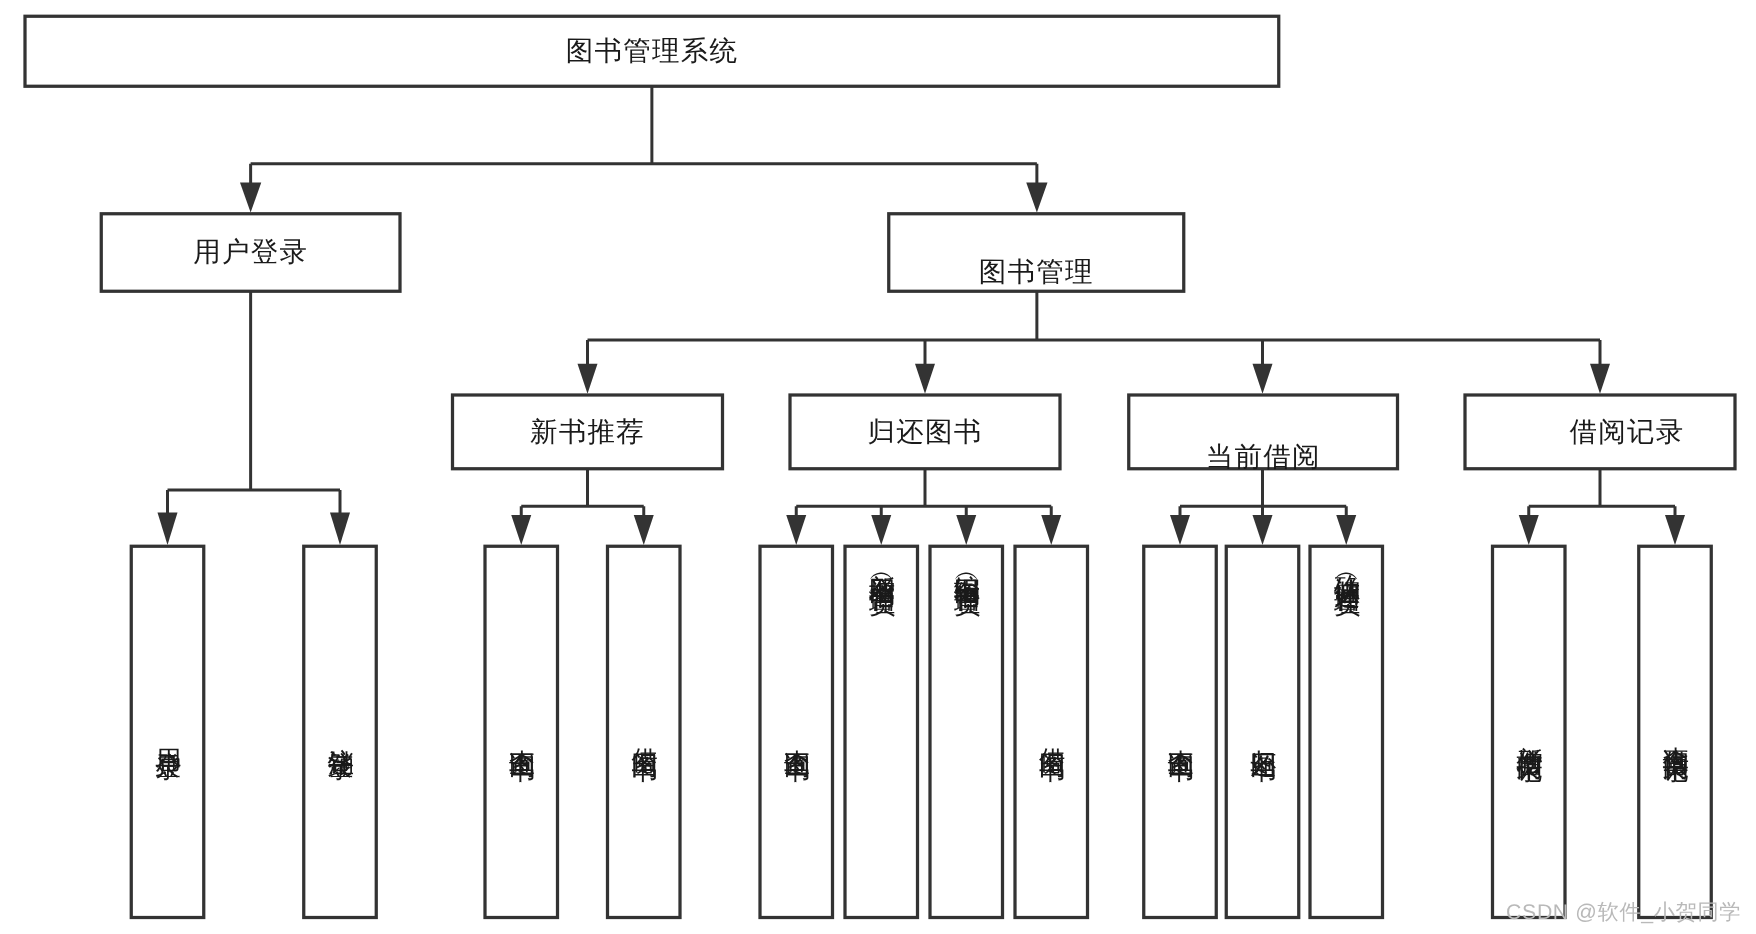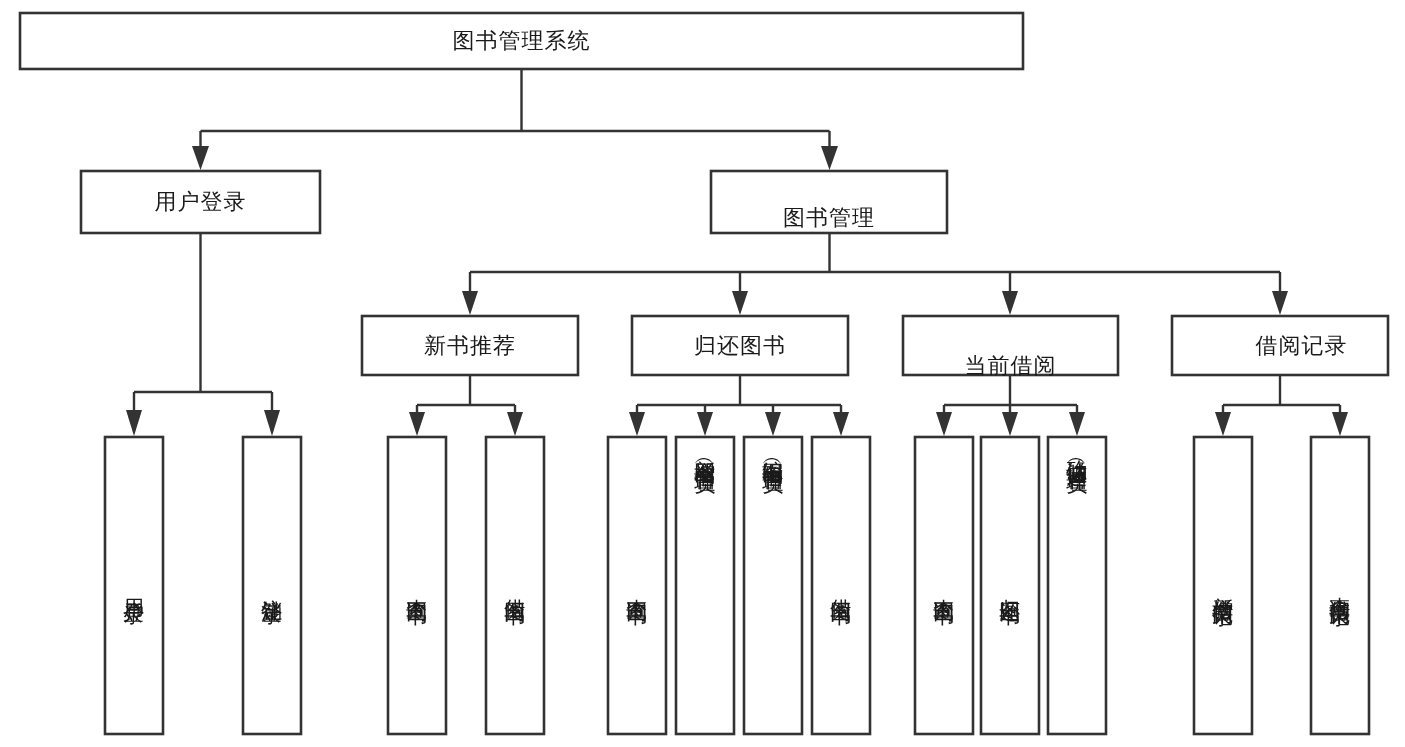--- a/index.html
+++ b/index.html
@@ -242,13 +242,14 @@
     <span class="vtext">确认归还（管理员）</span>
   </div>
 
   <div class="vtext-holder" style="left:1194px;top:437px;width:58px;height:297px;">
     <span class="vtext">新增借阅记录</span>
   </div>
   <div class="vtext-holder" style="left:1311px;top:437px;width:58px;height:297px;">
     <span class="vtext">查询借阅记录</span>
   </div>
 
+  <div class="watermark">CSDN @软件_小贺同学</div>
 </div>
 
 </body></html>

